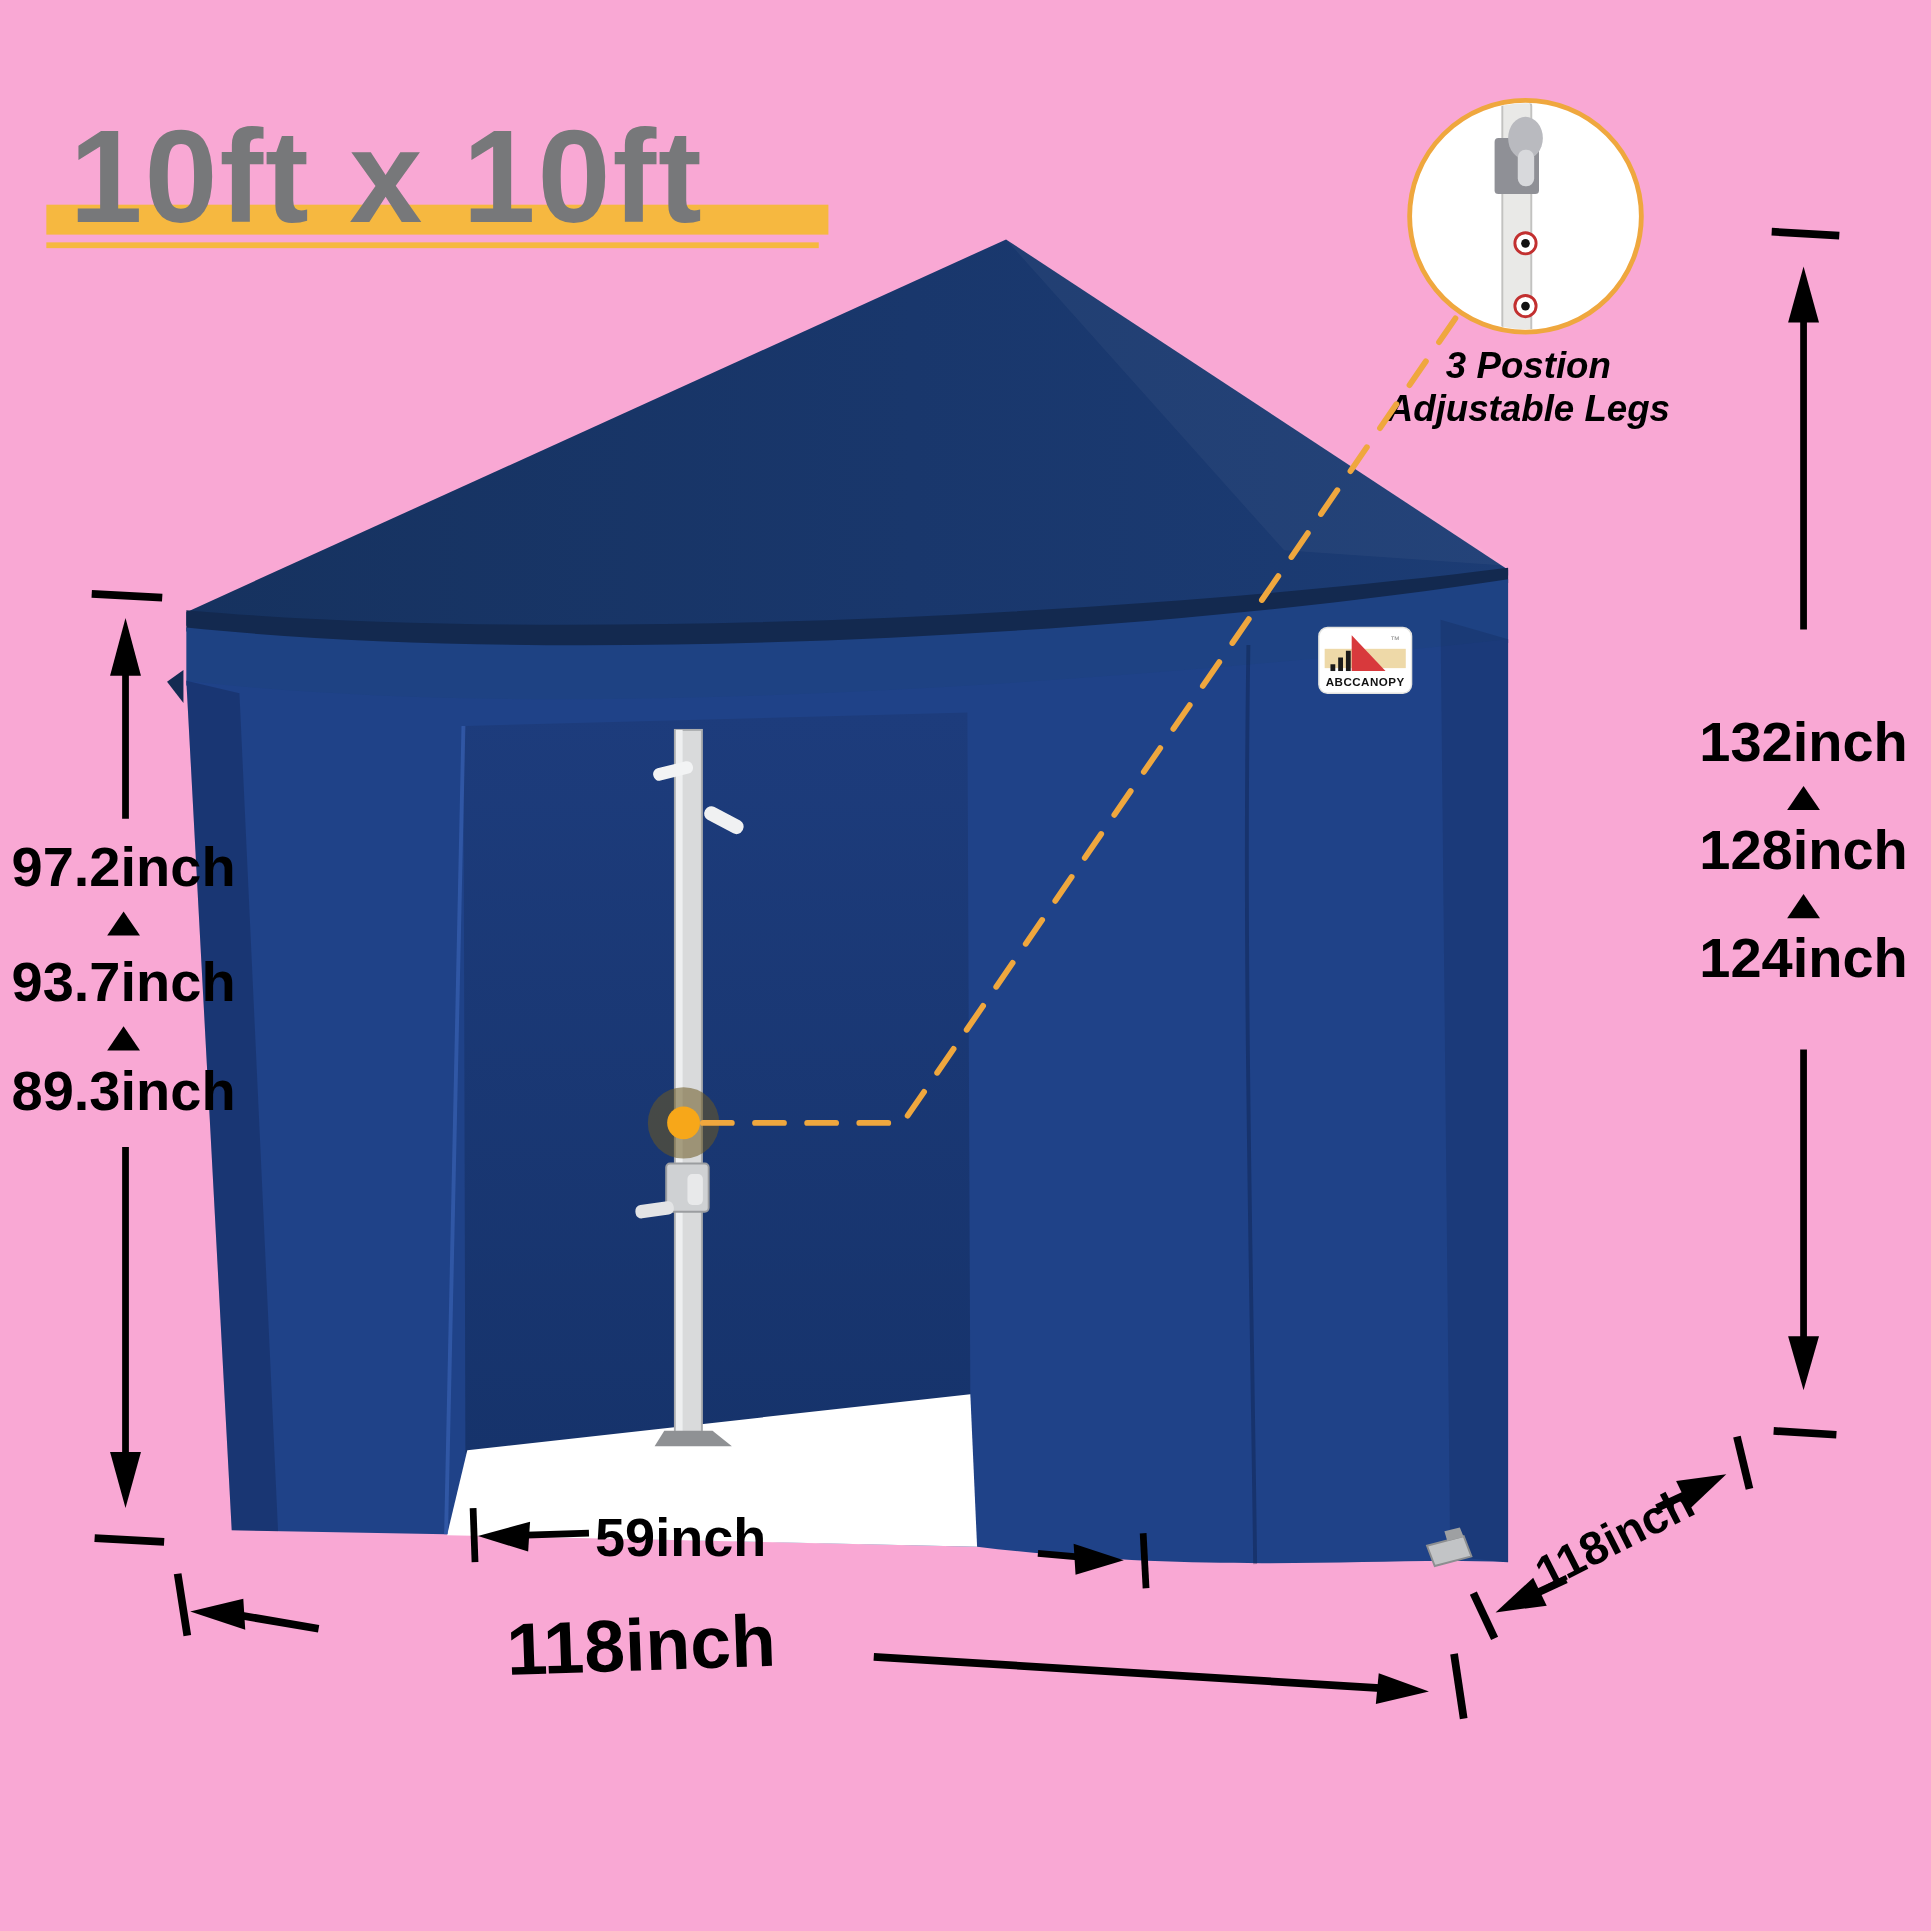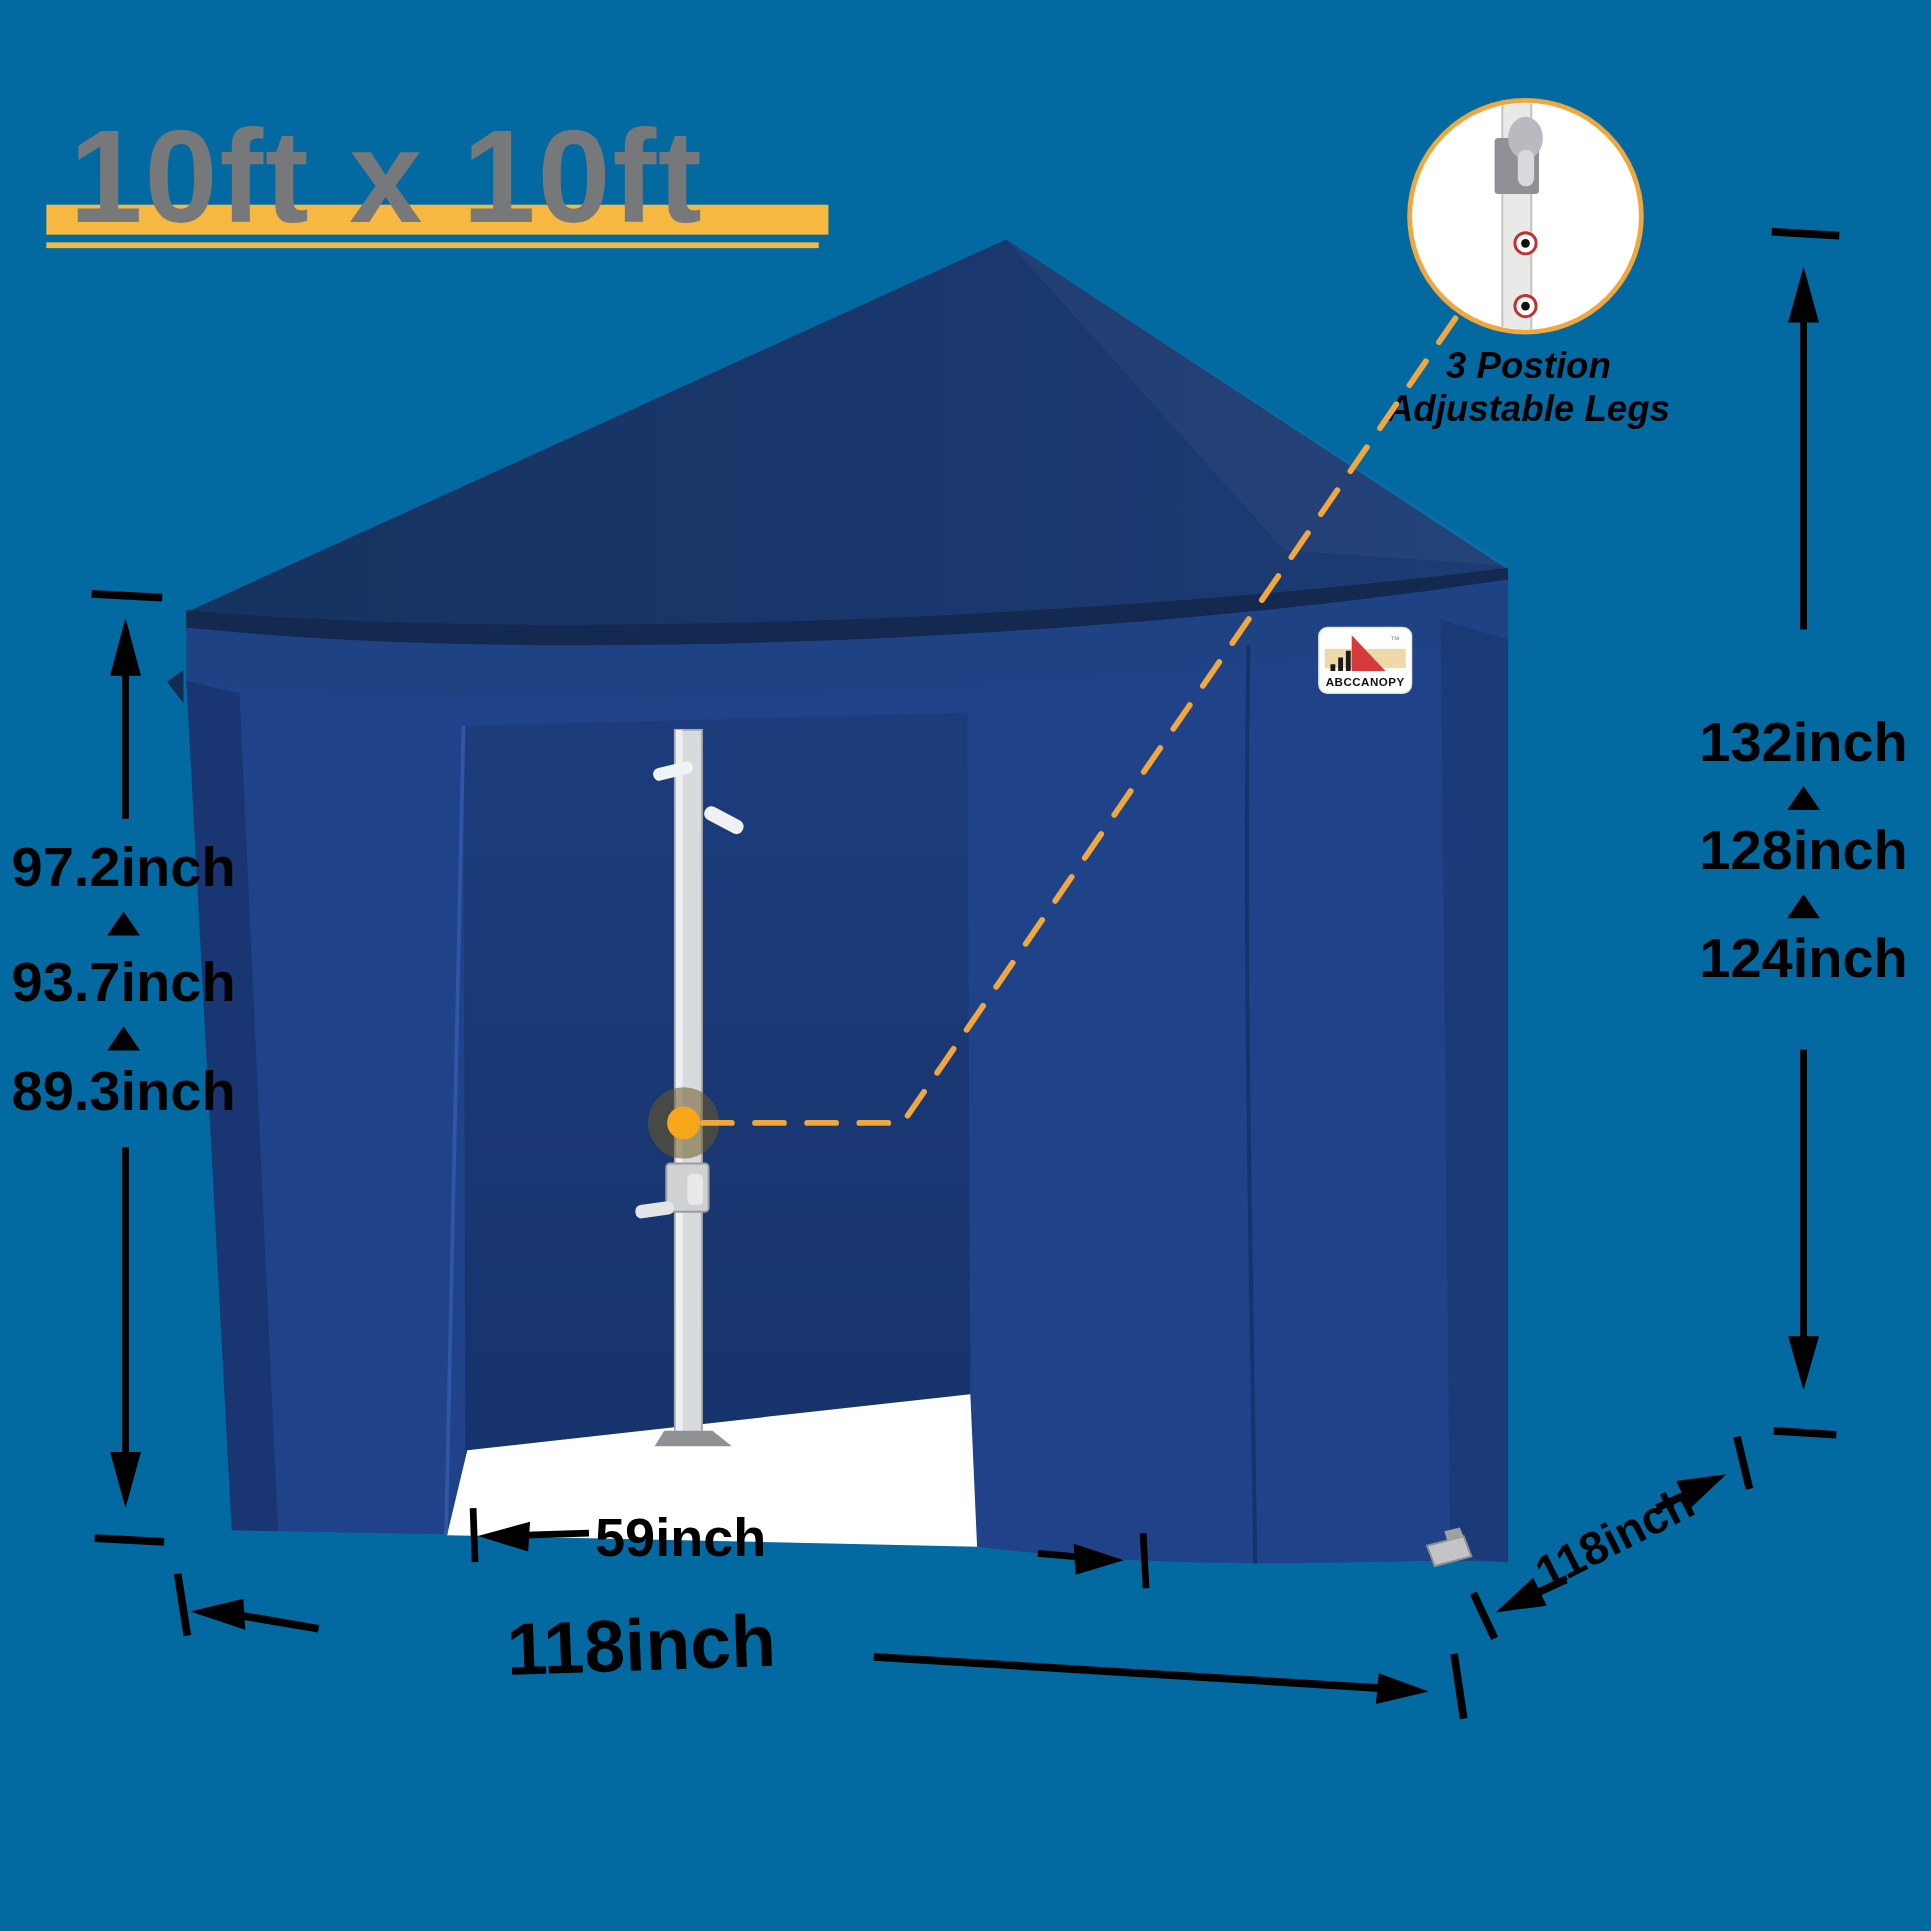--- a/index.html
+++ b/index.html
@@ -1,16 +1,16 @@
 <!DOCTYPE html>
 <html><head>
 <meta charset="utf-8">
 <style>
   html,body{margin:0;padding:0;background:#ffffff;}
-  .stage{width:1931px;height:1931px;position:relative;background:#0369a1;overflow:hidden;}
+  .stage{width:1931px;height:1931px;position:relative;background:#f9a8d4;overflow:hidden;}
   svg{display:block;}
   text{font-family:"Liberation Sans","DejaVu Sans",sans-serif;}
   .dim-label{font-weight:bold;fill:#000000;}
   .title-label{font-weight:bold;fill:#77787a;letter-spacing:2px;}
   .caption-label{font-weight:bold;font-style:italic;fill:#000000;}
   .logo-label{font-weight:bold;fill:#111111;letter-spacing:.5px;}
 </style>
 </head>
 <body>
 

